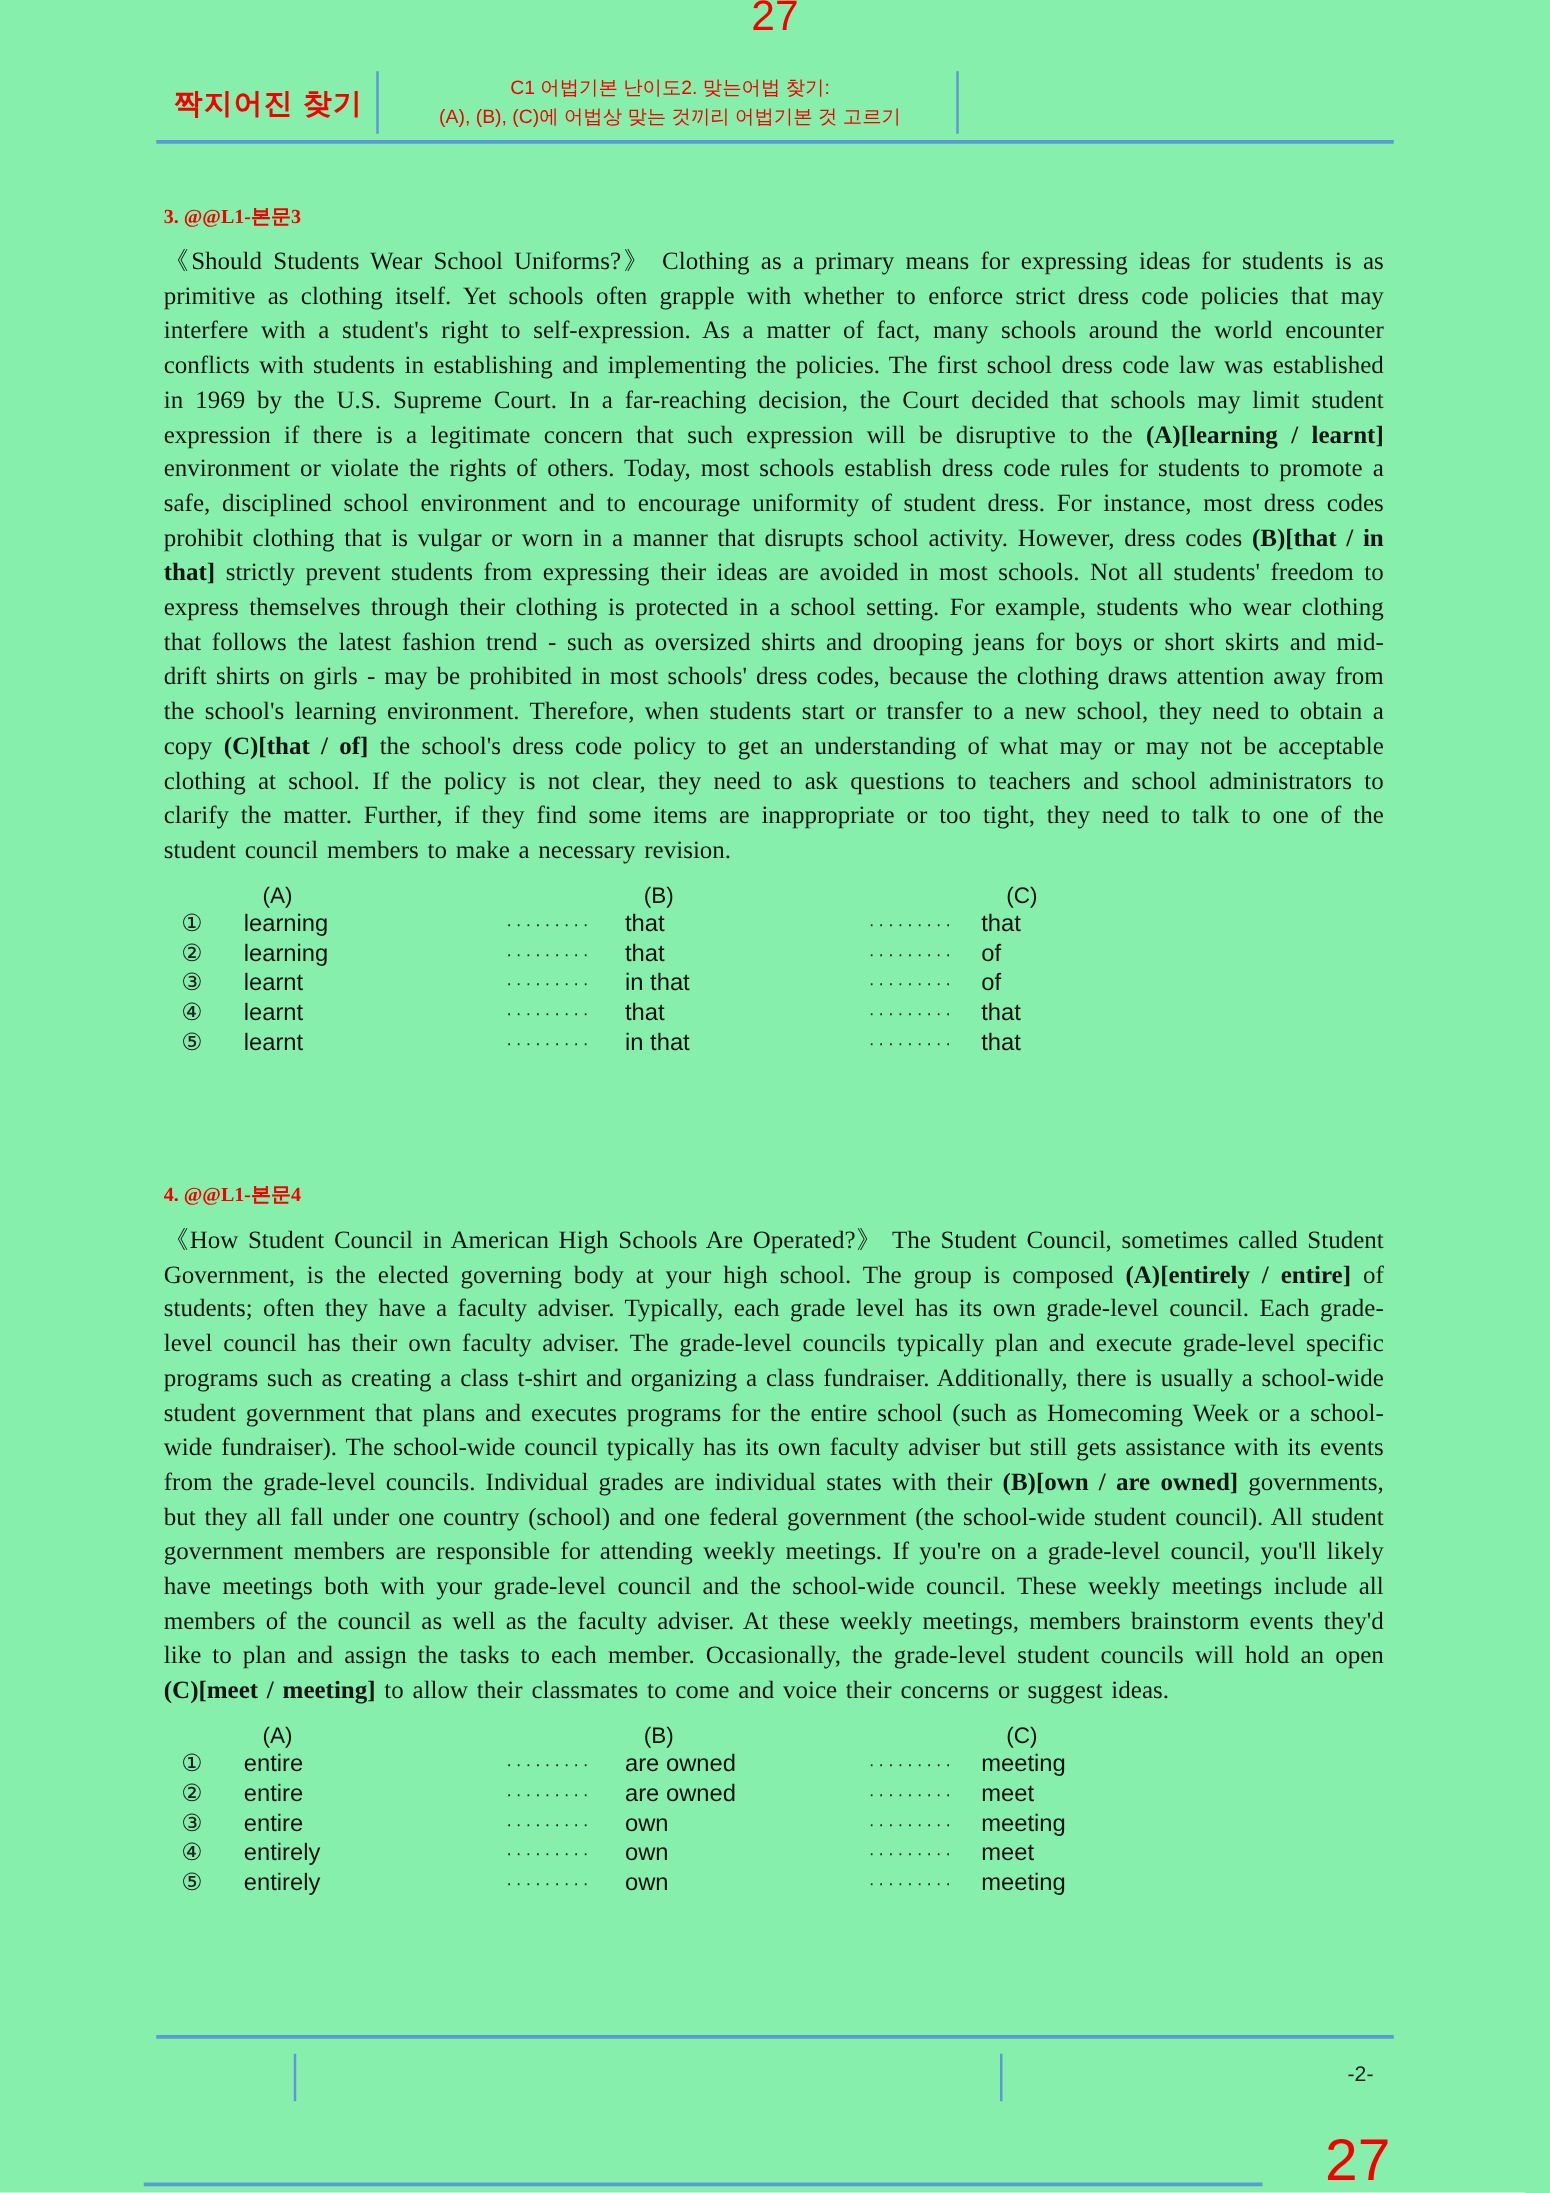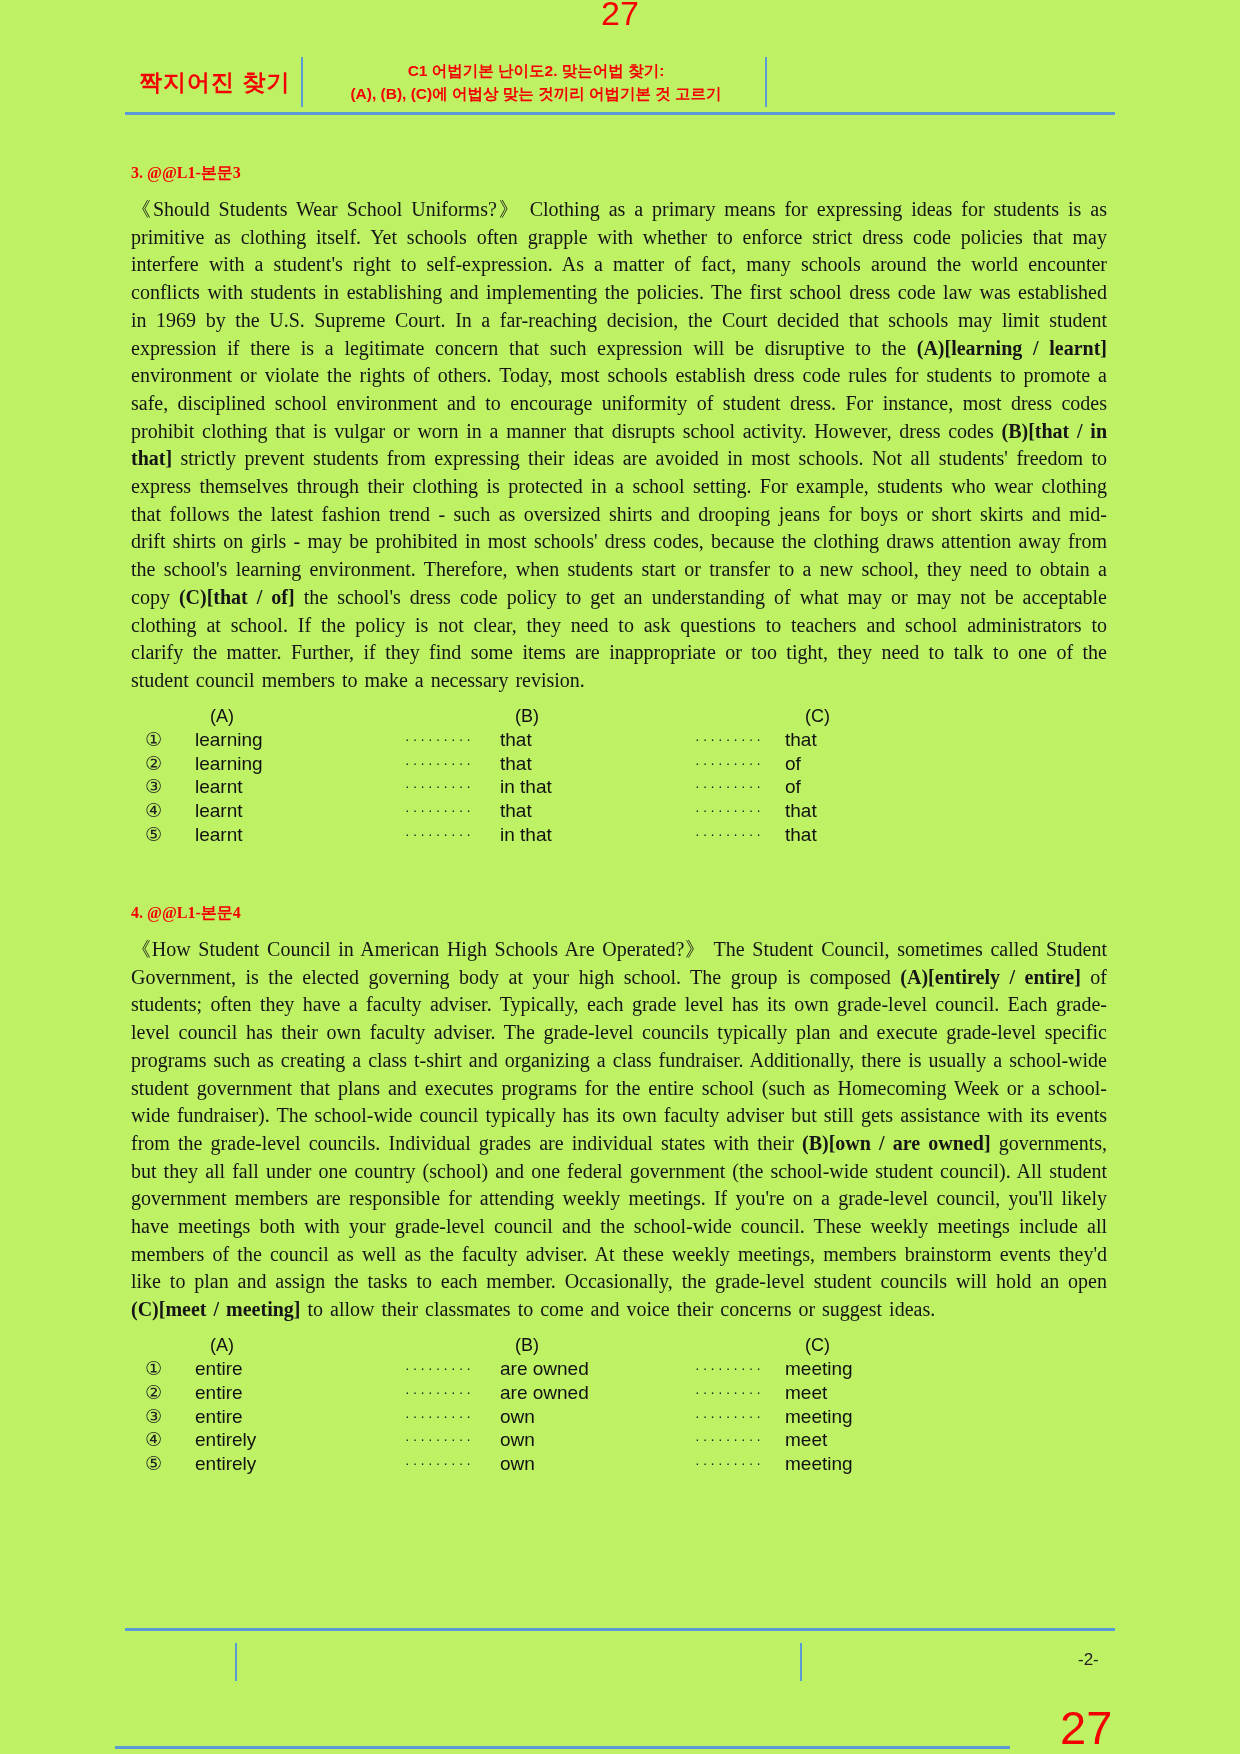--- a/index.html
+++ b/index.html
@@ -1,19 +1,19 @@
 <!DOCTYPE html>
 <html><head>
 <meta charset="utf-8">
 <style>
   html,body{margin:0;padding:0;background:#ffffff;}
   .page{
     position:relative;
     width:1240px;height:1754px;
-    background:#bef264;
+    background:#86efac;
     overflow:hidden;
     font-family:"Liberation Serif","DejaVu Serif",serif;
     color:#111;
   }
   .page-num-top{
     position:absolute;top:-6px;left:0;width:100%;
     text-align:center;
     font-family:"Liberation Sans","DejaVu Sans",sans-serif;
     font-size:34px;font-weight:500;color:#f40000;
   }
@@ -23,30 +23,30 @@
     font-family:"Liberation Sans","DejaVu Sans",sans-serif;
     font-size:23px;font-weight:bold;color:#f40000;letter-spacing:1px;
   }
   .vline{position:absolute;width:2px;background:#5b9bd5;}
   .hdr-vline-left{left:176px;top:0;height:50px;}
   .hdr-vline-right{left:640px;top:0;height:50px;}
   .hdr-center{
     position:absolute;left:196px;top:2px;width:430px;
     text-align:center;
     font-family:"Liberation Sans","DejaVu Sans",sans-serif;
-    font-size:15.5px;font-weight:bold;color:#f40000;line-height:23px;
+    font-size:15.5px;font-weight:normal;color:#f40000;line-height:23px;
   }
   .hrule{position:absolute;left:125px;width:990px;height:3px;background:#5b9bd5;}
   .hrule-top{top:112px;}
   .hrule-footer{top:1628px;}
   .hrule-bottom{top:1746px;left:115px;width:895px;}
 
   .question{position:absolute;left:131px;width:976px;}
   .q3{top:163px;}
-  .q4{top:903px;}
+  .q4{top:946px;}
   .q-title{
     margin:0 0 12px 0;
     font-family:"Liberation Serif","DejaVu Serif","DejaVu Sans",serif;
     font-size:16px;font-weight:bold;color:#f40000;
   }
   .passage{
     margin:0;
     text-align:justify;
     font-size:20px;line-height:27.7px;
     word-spacing:2px;

